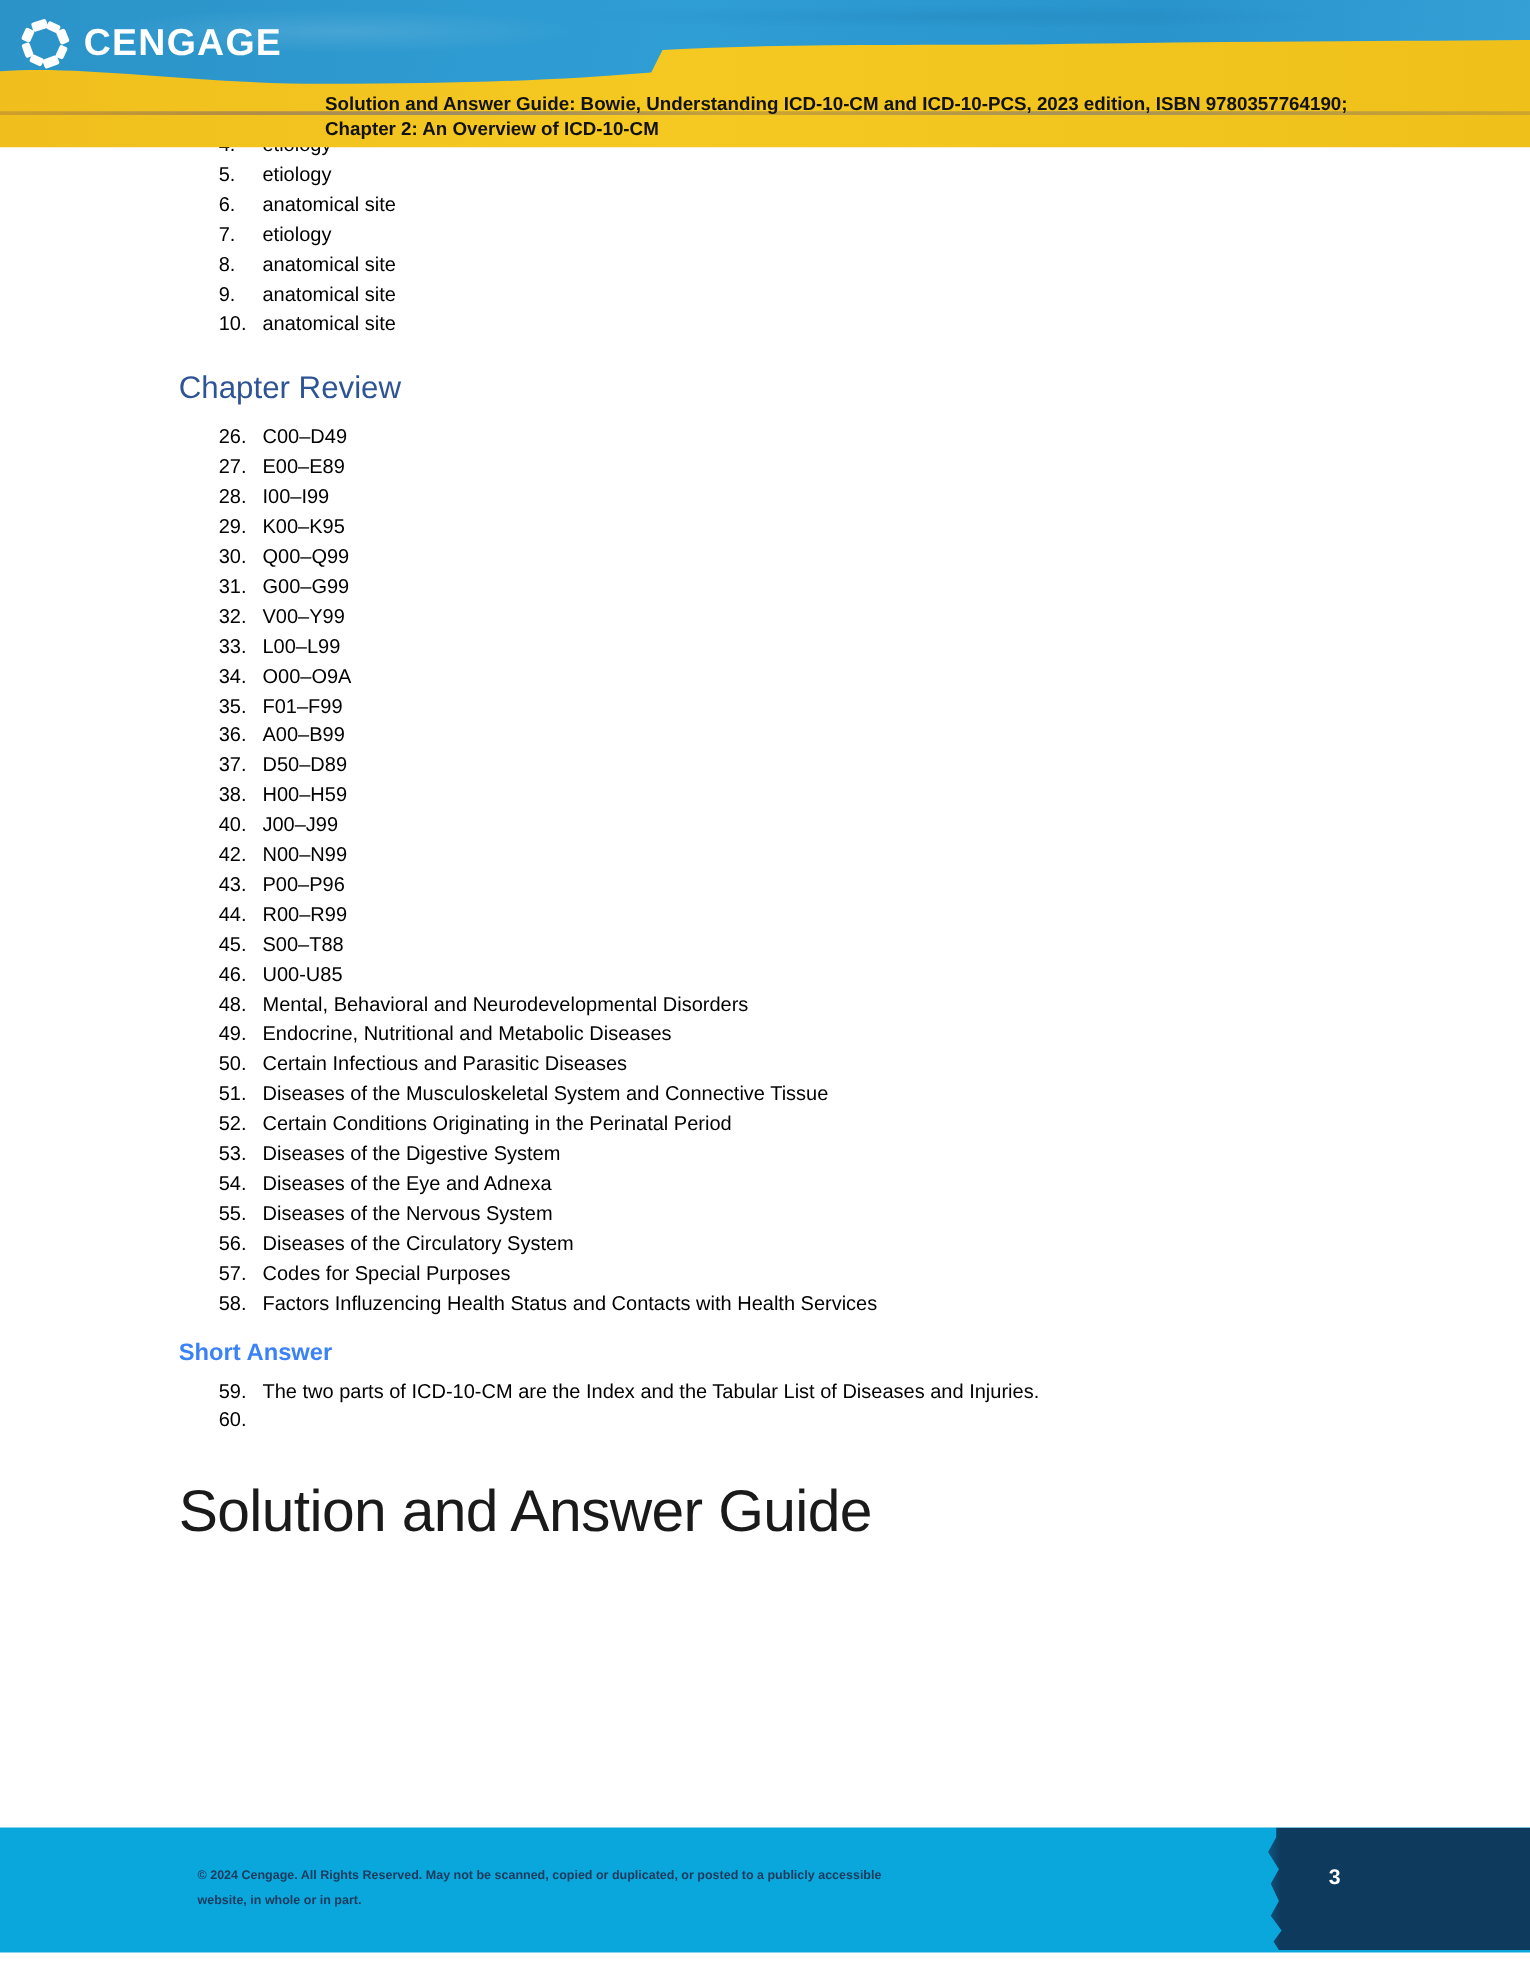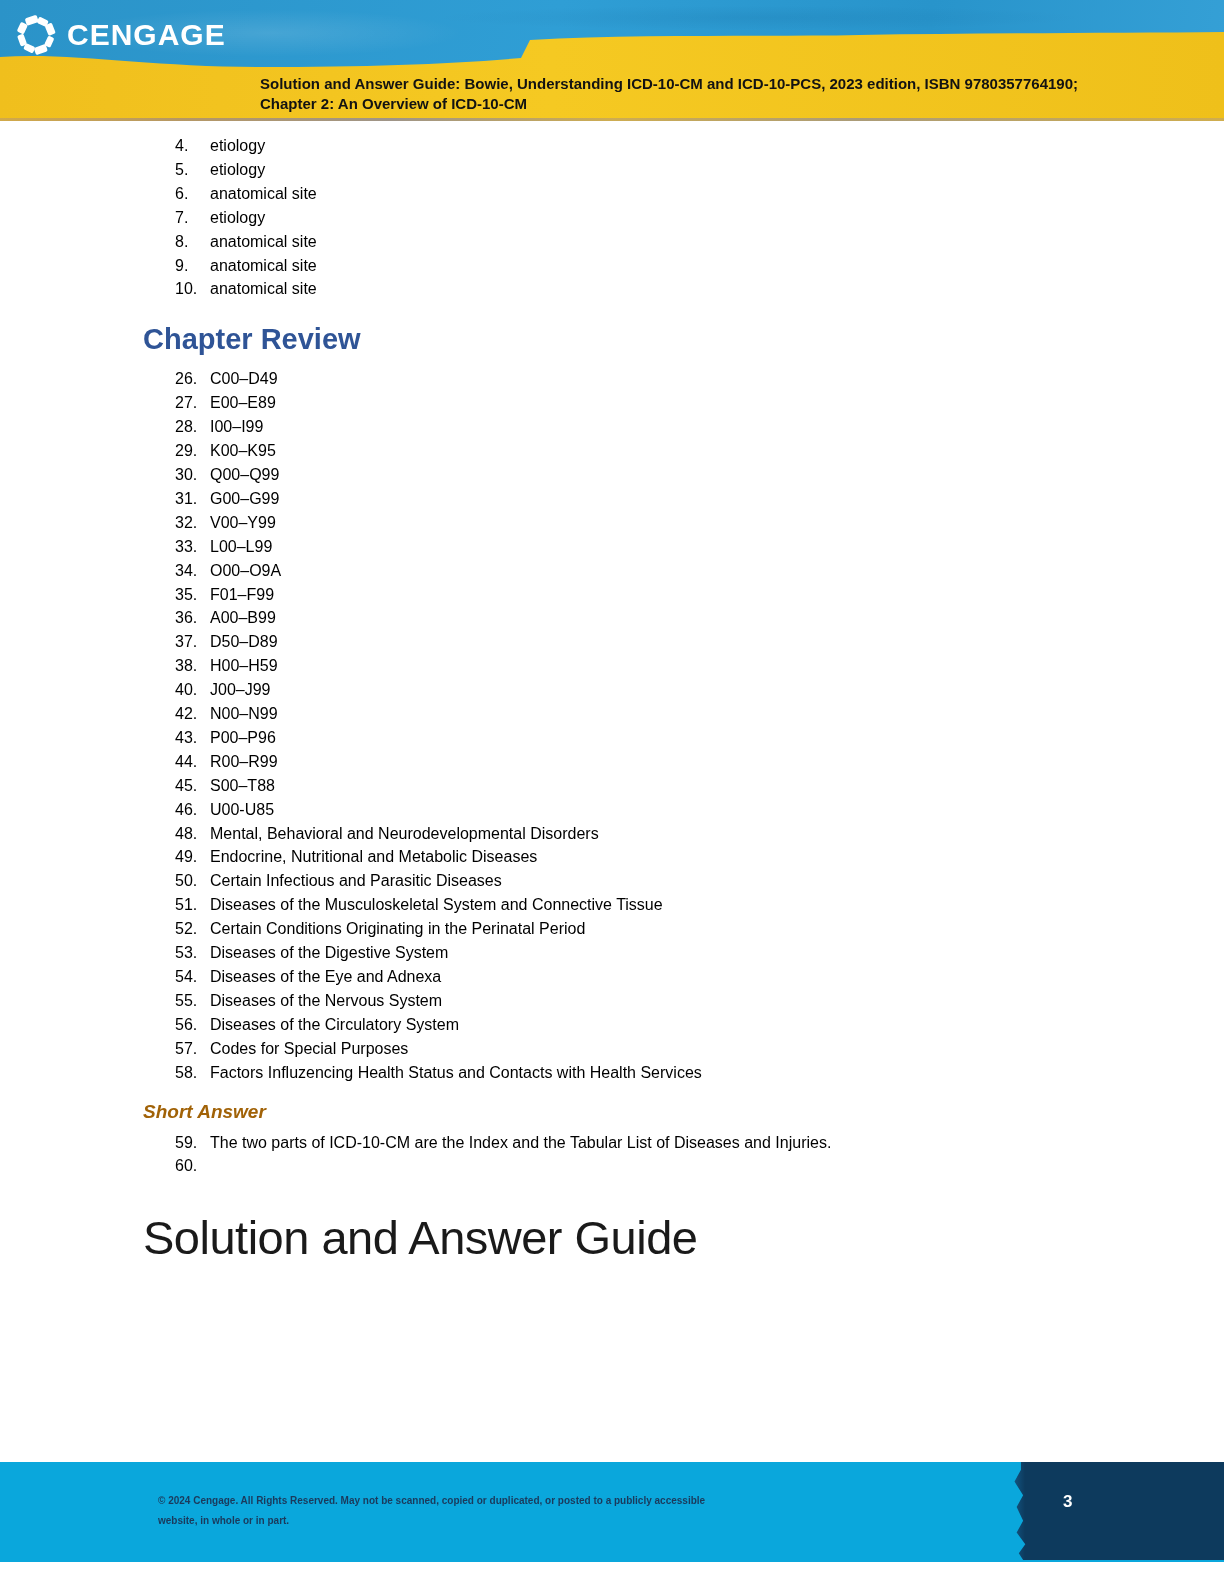--- a/index.html
+++ b/index.html
@@ -5,21 +5,21 @@
   * { margin:0; padding:0; box-sizing:border-box; }
   html,body { background:#ffffff; }
   .page {
     position:relative; width:1224px; height:1584px; background:#ffffff;
     font-family:"Liberation Sans", sans-serif; color:#000; overflow:hidden;
     margin:0 auto;
   }
 
   
   .hdr {
-    position:relative; width:1224px; height:118px;
+    position:relative; width:1224px; height:89px;
     background:
       radial-gradient(closest-side at 22% 28%, rgba(255,255,255,.12), transparent 72%),
       radial-gradient(closest-side at 62% 15%, rgba(0,70,120,.10), transparent 70%),
       linear-gradient(100deg, #2B93C8 0%, #2F9ED5 45%, #2894CB 75%, #35A0D6 100%);
     padding-left: 32px;
   }
   .hdr-wash { position:absolute; left:0; top:0; width:1224px; height:118px; display:block; }
   .hdr-edge {
     position:absolute; left:0; bottom:-3px; width:1224px; height:3px;
     background:linear-gradient(90deg,#C99A2A,#A8854A 15%,#8E8273 32%,#C59E33 50%,#9C8A60 70%,#C79F2F 100%);
@@ -34,26 +34,26 @@
 
   
   .content { padding:16px 146px 0 143px; font-size:16px; }
   .alist { margin-left:32px; }
   .li { display:flex; line-height:23.9px; }
   .li .num { flex:0 0 35px; }
   .li .txt { flex:1 1 auto; }
   .sa-list .txt { max-width:765px; }
 
   .h-chapter {
-    font-size:29px; font-weight:700; color:#2F5496;
+    font-size:25px; font-weight:400; color:#2F5496;
     margin:20px 0 10px 0; line-height:36px;
   }
   .h-short {
-    font-size:19px; font-weight:600; color:#a16207;
-    margin:15px 0 7px 0; line-height:24px;font-style:italic;
+    font-size:19px; font-weight:600; color:#3b82f6;
+    margin:15px 0 7px 0; line-height:24px;
   }
   .h-big {
     font-size:47px; font-weight:300; color:#1a1a1a;
     margin:30px 0 0 0; letter-spacing:-0.5px; line-height:60px;
   }
 
   
   .ftr { position:absolute; left:0; top:1462px; width:1224px; height:100px; background:#0AA7DC; }
   .ftr-copy {
     position:absolute; left:158px; top:29px; z-index:2;

